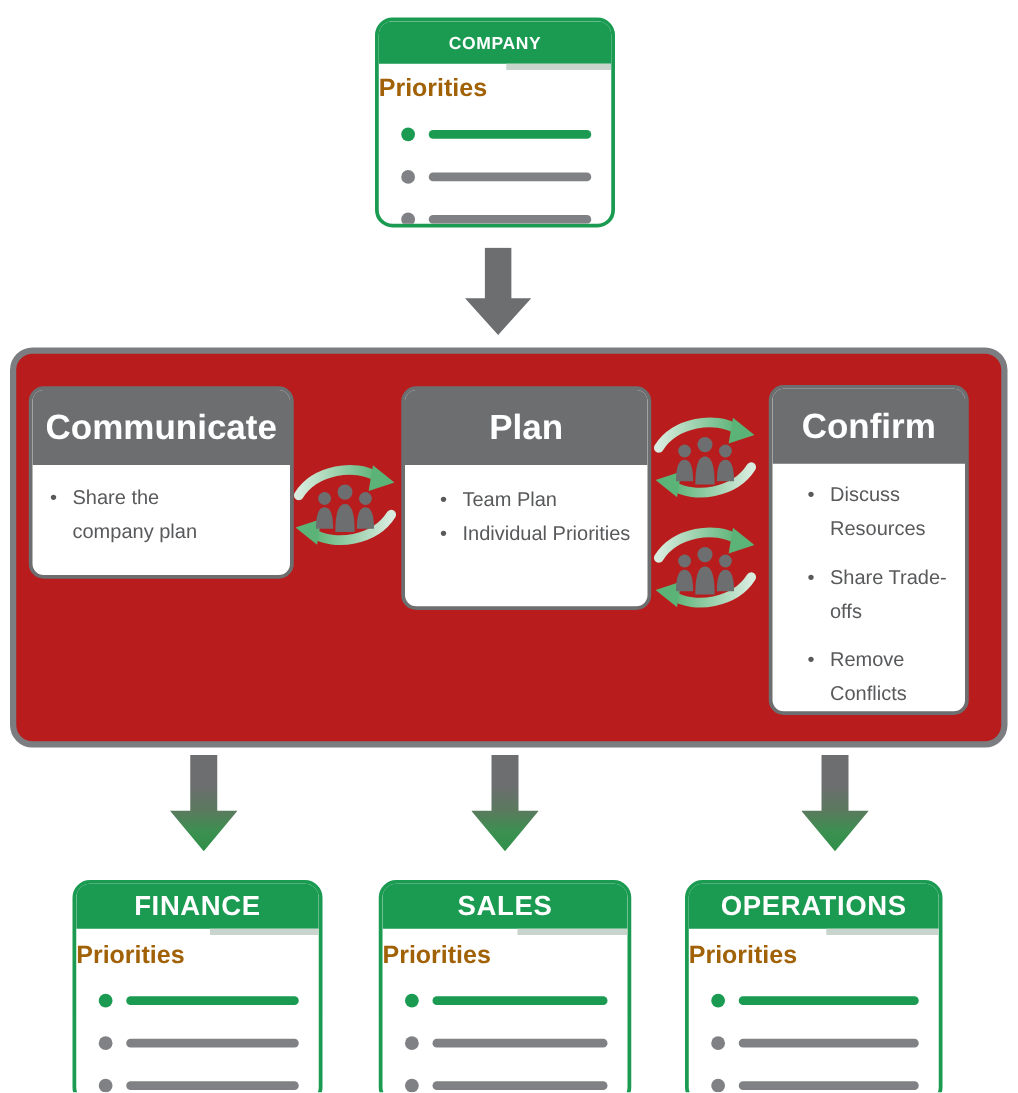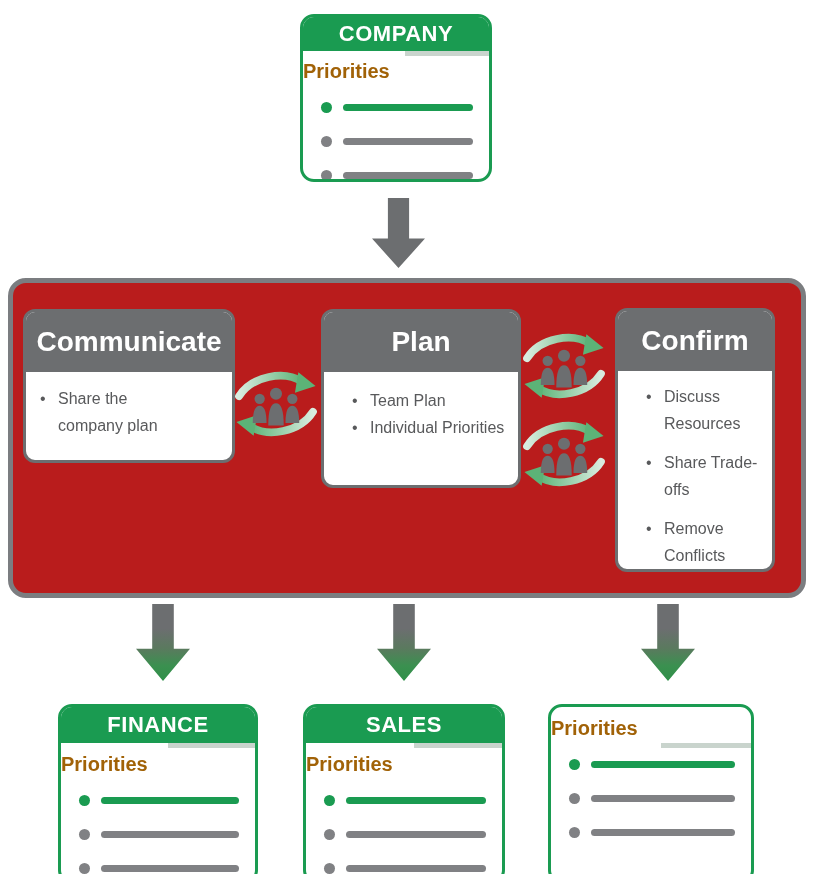--- a/index.html
+++ b/index.html
@@ -56,21 +56,21 @@
     flex: 1 1 auto;
     height: 7px;
     border-radius: 4px;
     background: #808184;
     margin-left: 11px;
   }
   .grow.green .dot, .grow.green .bar { background: #1a9b51; }
 
   
   #company-card { left: 300px; top: 14px; width: 192px; height: 168px; }
-  #company-card .ghead { height: 34px; line-height: 34px; font-size: 22px; text-align: center; }
+  #company-card .ghead { height: 34px; line-height: 34px; font-size: 14px; text-align: center; }
   #company-card .gstrip { top: 34px; }
   #company-card .glabel { margin-top: 9px; }
   #company-card .grows { margin-top: 7px; }
 
   
   .dept-card { top: 704px; height: 180px; }
   .dept-card .ghead { height: 36px; line-height: 36px; font-size: 22px; }
   .dept-card .gstrip { top: 36px; }
   .dept-card .glabel { margin-top: 10px; }
   .dept-card .grows { margin-top: 7px; }
@@ -294,20 +294,23 @@
         <span class="bar"></span>
       </div>
       <div class="grow">
         <span class="dot"></span>
         <span class="bar"></span>
       </div>
     </div>
   </div>
 
   <div class="gcard dept-card" id="operations-card">
+    <div class="ghead">
+      <span>OPERATIONS</span>
+    </div>
     <div class="gstrip"></div>
     <div class="glabel">Priorities</div>
     <div class="grows">
       <div class="grow green">
         <span class="dot"></span>
         <span class="bar"></span>
       </div>
       <div class="grow">
         <span class="dot"></span>
         <span class="bar"></span>

